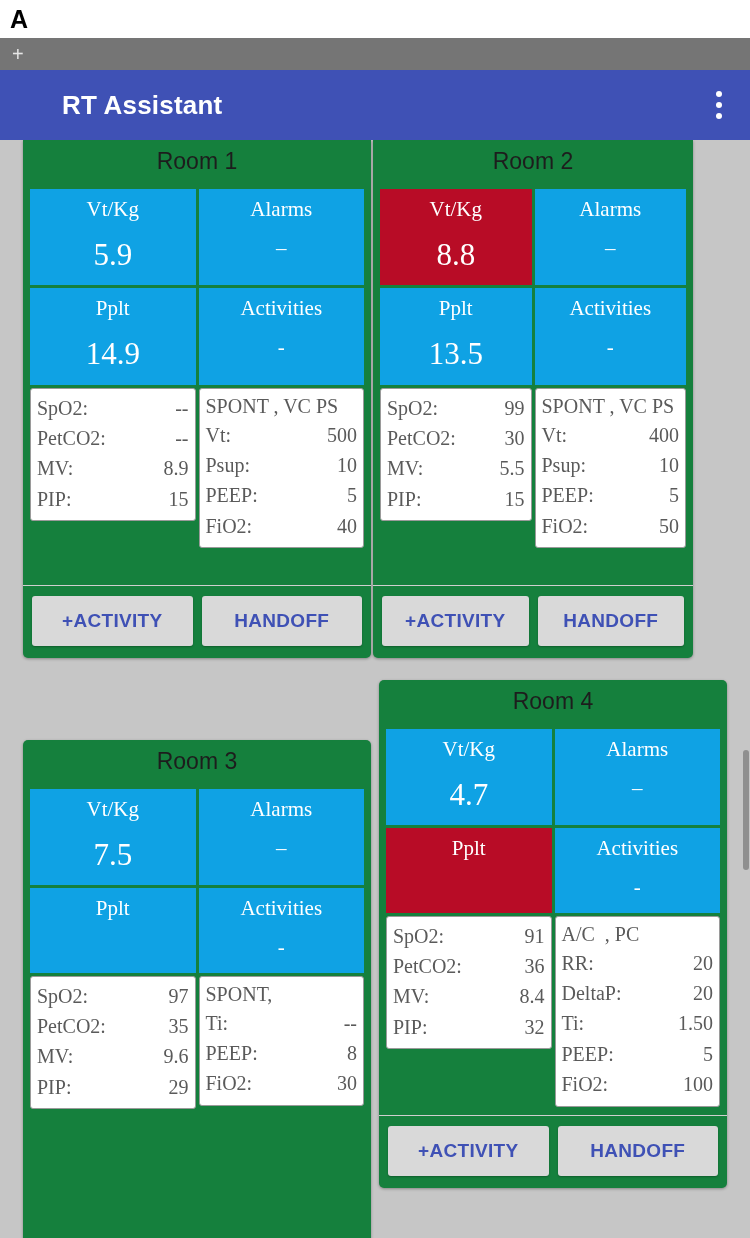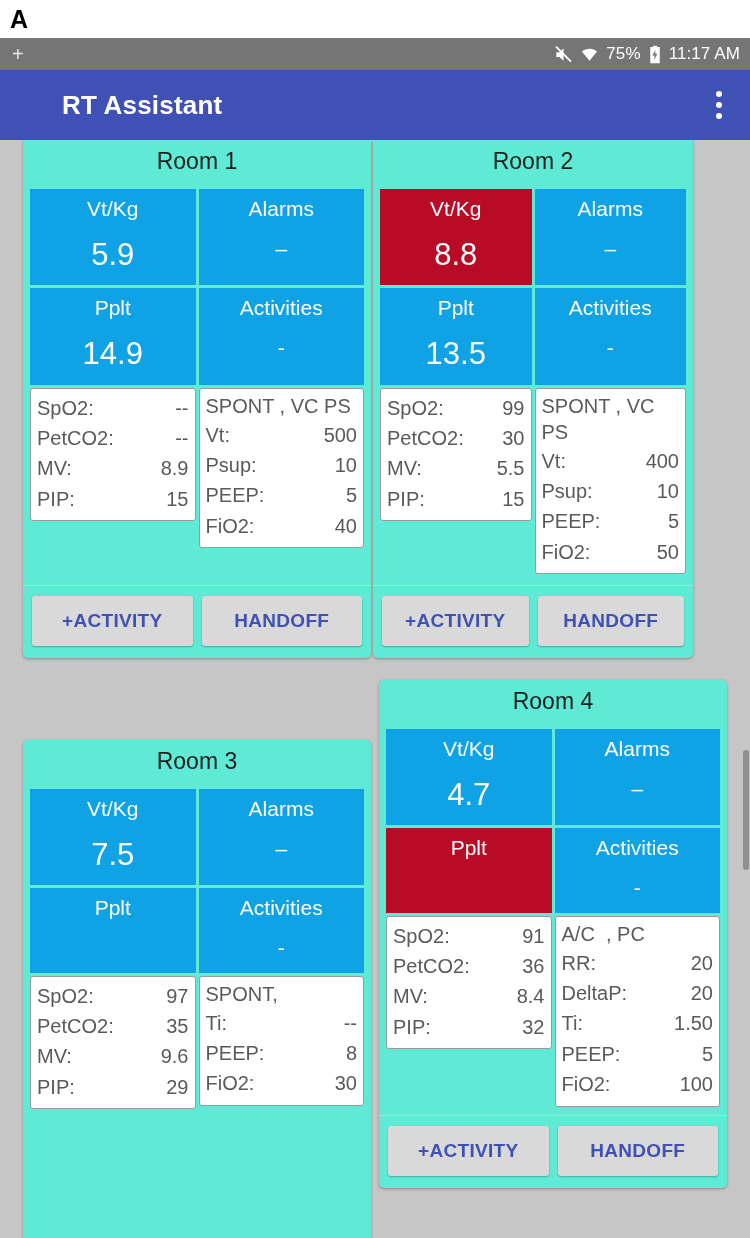--- a/index.html
+++ b/index.html
@@ -73,34 +73,34 @@
   }
   .scrollbar-thumb {
     position: absolute; right: 1px; top: 610px;
     width: 6px; height: 120px;
     background: #8f8f8f; border-radius: 3px;
   }
 
   
   .card {
     position: absolute;
-    background: #5eead4;
+    background: #15803d;
     border-radius: 5px;
     box-shadow: 0 1px 3px rgba(0,0,0,.33);
     display: flex;
     flex-direction: column;
     overflow: hidden;
   }
   .card-title {
     text-align: center;
     font-size: 23px;
     color: #1d1d1d;
     padding: 8px 0 14px;
   }
-  .card-body { flex: 1; padding: 0 7px; }
+  .card-body { flex: 1; padding: 0 7px; font-family: Liberation Serif, serif; }
 
   
   .tiles {
     display: grid;
     grid-template-columns: 1fr 1fr;
     gap: 3px;
   }
   .tile {
     background: #0fa2e4;
     color: #ffffff;
@@ -166,41 +166,20 @@
 </style>
 </head>
 <body>
 
 <div class="panel-letter">A</div>
 
 <div class="status-bar">
   <div class="status-left">
     <span class="sb-plus">+</span>
   </div>
-  <div class="status-right">
-    <span class="sb-ico">
-      <svg width="19" height="19" viewBox="0 0 24 24" fill="#ffffff">
-        <path d="M3 9v6h4l5 5V4L7 9H3z"></path>
-        <path d="M2.5 2l19 19" stroke="#ffffff" stroke-width="2.2" fill="none"></path>
-      </svg>
-    </span>
-    <span class="sb-ico">
-      <svg width="19" height="19" viewBox="0 0 24 24" fill="#ffffff">
-        <path d="M12 20l9.5-11.8C19 6 15.7 4.8 12 4.8S5 6 2.5 8.2L12 20z"></path>
-      </svg>
-    </span>
-    <span class="sb-text">75%</span>
-    <span class="sb-ico">
-      <svg width="14" height="19" viewBox="0 0 14 24" fill="#ffffff">
-        <path d="M4.5 1h5v1.6H13V23H1V2.6h3.5V1z"></path>
-        <path d="M7.7 6L3.6 13.4h2.8L5.8 19l4.3-7.8H7.2L7.7 6z" fill="#757575"></path>
-      </svg>
-    </span>
-    <span class="sb-text">11:17 AM</span>
-  </div>
 </div>
 
 <div class="app-bar">
   <div class="app-title">RT Assistant</div>
   <div class="kebab">
     <span></span>
     <span></span>
     <span></span>
   </div>
 </div>

